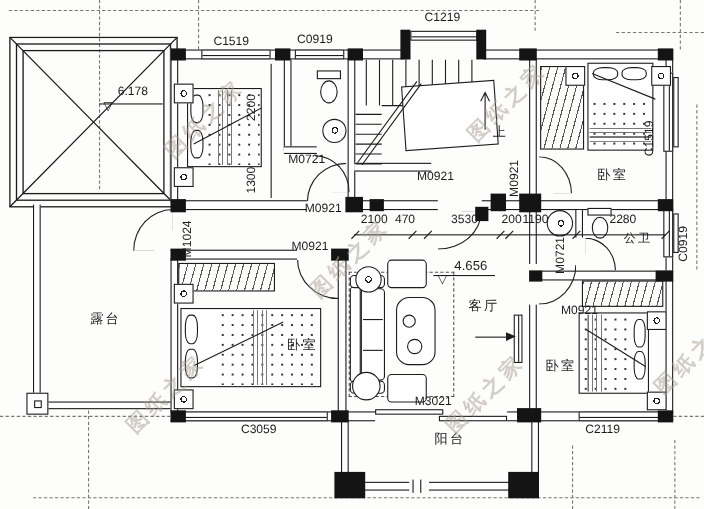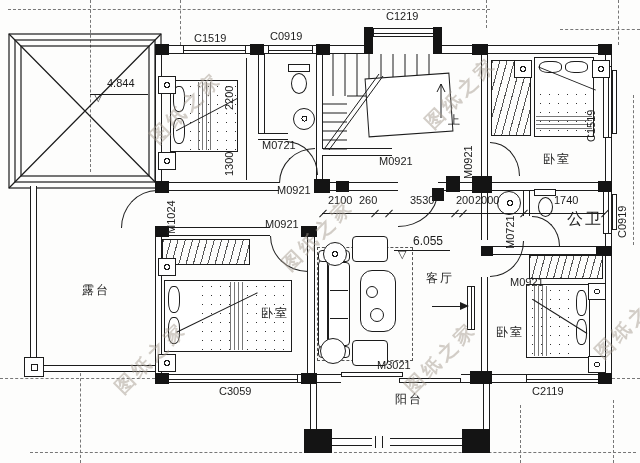--- a/index.html
+++ b/index.html
@@ -58,21 +58,21 @@
   <div class="e axv" style="left:633px;top:95px;height:150px"></div>
 
   <svg class="e" style="left:8px;top:33px" width="154" height="156" viewBox="0 0 154 156">
     <g stroke="#1c1c1c" fill="none" stroke-width="1.2">
       <rect x="1" y="1" width="152" height="154"></rect>
       <rect x="7" y="7" width="140" height="142"></rect>
       <rect x="13" y="13" width="128" height="130"></rect>
       <path d="M1 1L77 78M153 1L77 78M1 155L77 78M153 155L77 78"></path>
     </g>
   </svg>
-  <div class="e lbl" style="left:107px;top:78px">4.844</div>
+  <div class="e lbl" style="left:107px;top:78px">6.178</div>
   <div class="e tri" style="left:94px;top:92px">▽</div>
   <div class="e ln" style="left:90px;top:94px;width:58px;height:1px"></div>
 
   <div class="e wv" style="left:30px;top:186px;width:7px;height:186px"></div>
   <div class="e wh" style="left:30px;top:365px;width:132px;height:7px"></div>
   <div class="e" style="left:24px;top:357px;width:20px;height:20px;border:1.5px solid #1c1c1c;background:#fff"></div>
   <div class="e" style="left:31px;top:364px;width:7px;height:7px;border:1px solid #1c1c1c;background:#fff"></div>
 
   <div class="e wh" style="left:155px;top:45px;width:216px;height:9px"></div>
   <div class="e wh" style="left:439px;top:45px;width:173px;height:9px"></div>
@@ -225,21 +225,21 @@
   <div class="e sofa" style="left:360px;top:270px;width:36px;height:62px;border-radius:12px"></div>
   <div class="e rnd" style="left:366px;top:286px;width:12px;height:12px"></div>
   <div class="e rnd" style="left:370px;top:308px;width:14px;height:14px"></div>
   <div class="e rnd" style="left:323px;top:242px;width:24px;height:24px"></div>
   <div class="e nst" style="left:330px;top:249px;width:10px;height:10px;border:none"></div>
   <div class="e rnd" style="left:320px;top:338px;width:26px;height:26px"></div>
   <div class="e winv" style="left:467px;top:286px;width:8px;height:44px"></div>
   <div class="e ln" style="left:432px;top:306px;width:30px;height:1px"></div>
   <div class="e" style="left:460px;top:302px;width:0;height:0;border-top:4px solid transparent;border-bottom:4px solid transparent;border-left:9px solid #1c1c1c"></div>
 
-  <div class="e lbl" style="left:413px;top:235px;font-size:12px">6.055</div>
+  <div class="e lbl" style="left:413px;top:235px;font-size:12px">4.656</div>
   <div class="e ln" style="left:394px;top:250px;width:56px;height:1px"></div>
   <div class="e tri" style="left:398px;top:249px">▽</div>
 
   <div class="e lbl" style="left:194px;top:33px">C1519</div>
   <div class="e lbl" style="left:270px;top:31px">C0919</div>
   <div class="e lbl" style="left:386px;top:11px">C1219</div>
   <div class="e lbl vt" style="left:586px;top:92px;height:50px">C1519</div>
   <div class="e lbl vt" style="left:617px;top:194px;height:44px">C0919</div>
   <div class="e lbl" style="left:219px;top:386px">C3059</div>
   <div class="e lbl" style="left:532px;top:386px">C2119</div>
@@ -250,33 +250,33 @@
   <div class="e lbl" style="left:379px;top:156px">M0921</div>
   <div class="e lbl vt" style="left:463px;top:135px;height:44px">M0921</div>
   <div class="e lbl" style="left:510px;top:277px">M0921</div>
   <div class="e lbl vt" style="left:166px;top:188px;height:46px">M1024</div>
   <div class="e lbl" style="left:377px;top:360px">M3021</div>
 
   <div class="e cn" style="left:543px;top:151px">卧室</div>
   <div class="e cn" style="left:261px;top:305px">卧室</div>
   <div class="e cn" style="left:496px;top:324px">卧室</div>
   <div class="e cn" style="left:426px;top:270px">客厅</div>
-  <div class="e cn" style="left:567px;top:209px;font-size:16px">公卫</div>
+  <div class="e cn" style="left:567px;top:209px;font-size:11px">公卫</div>
   <div class="e cn" style="left:82px;top:282px">露台</div>
   <div class="e cn" style="left:395px;top:391px">阳台</div>
 
   <div class="e lbl vt" style="left:224px;top:72px;height:38px">2200</div>
   <div class="e lbl vt" style="left:224px;top:142px;height:34px">1300</div>
   <div class="e ln" style="left:246px;top:58px;width:1px;height:122px"></div>
   <div class="e lbl" style="left:328px;top:195px">2100</div>
-  <div class="e lbl" style="left:359px;top:195px">260</div>
+  <div class="e lbl" style="left:359px;top:195px">470</div>
   <div class="e lbl" style="left:410px;top:195px">3530</div>
   <div class="e lbl" style="left:456px;top:195px">200</div>
-  <div class="e lbl" style="left:475px;top:195px">2000</div>
-  <div class="e lbl" style="left:554px;top:195px">1740</div>
+  <div class="e lbl" style="left:475px;top:195px">1190</div>
+  <div class="e lbl" style="left:554px;top:195px">2280</div>
   <div class="e ln" style="left:322px;top:213px;width:283px;height:1px"></div>
   <div class="e tick" style="left:318px;top:213px"></div>
   <div class="e tick" style="left:370px;top:213px"></div>
   <div class="e tick" style="left:384px;top:213px"></div>
   <div class="e tick" style="left:450px;top:213px"></div>
   <div class="e tick" style="left:458px;top:213px"></div>
   <div class="e tick" style="left:519px;top:213px"></div>
   <div class="e tick" style="left:600px;top:213px"></div>
 
   <div class="e wm" style="left:140px;top:95px">图纸之家</div>

